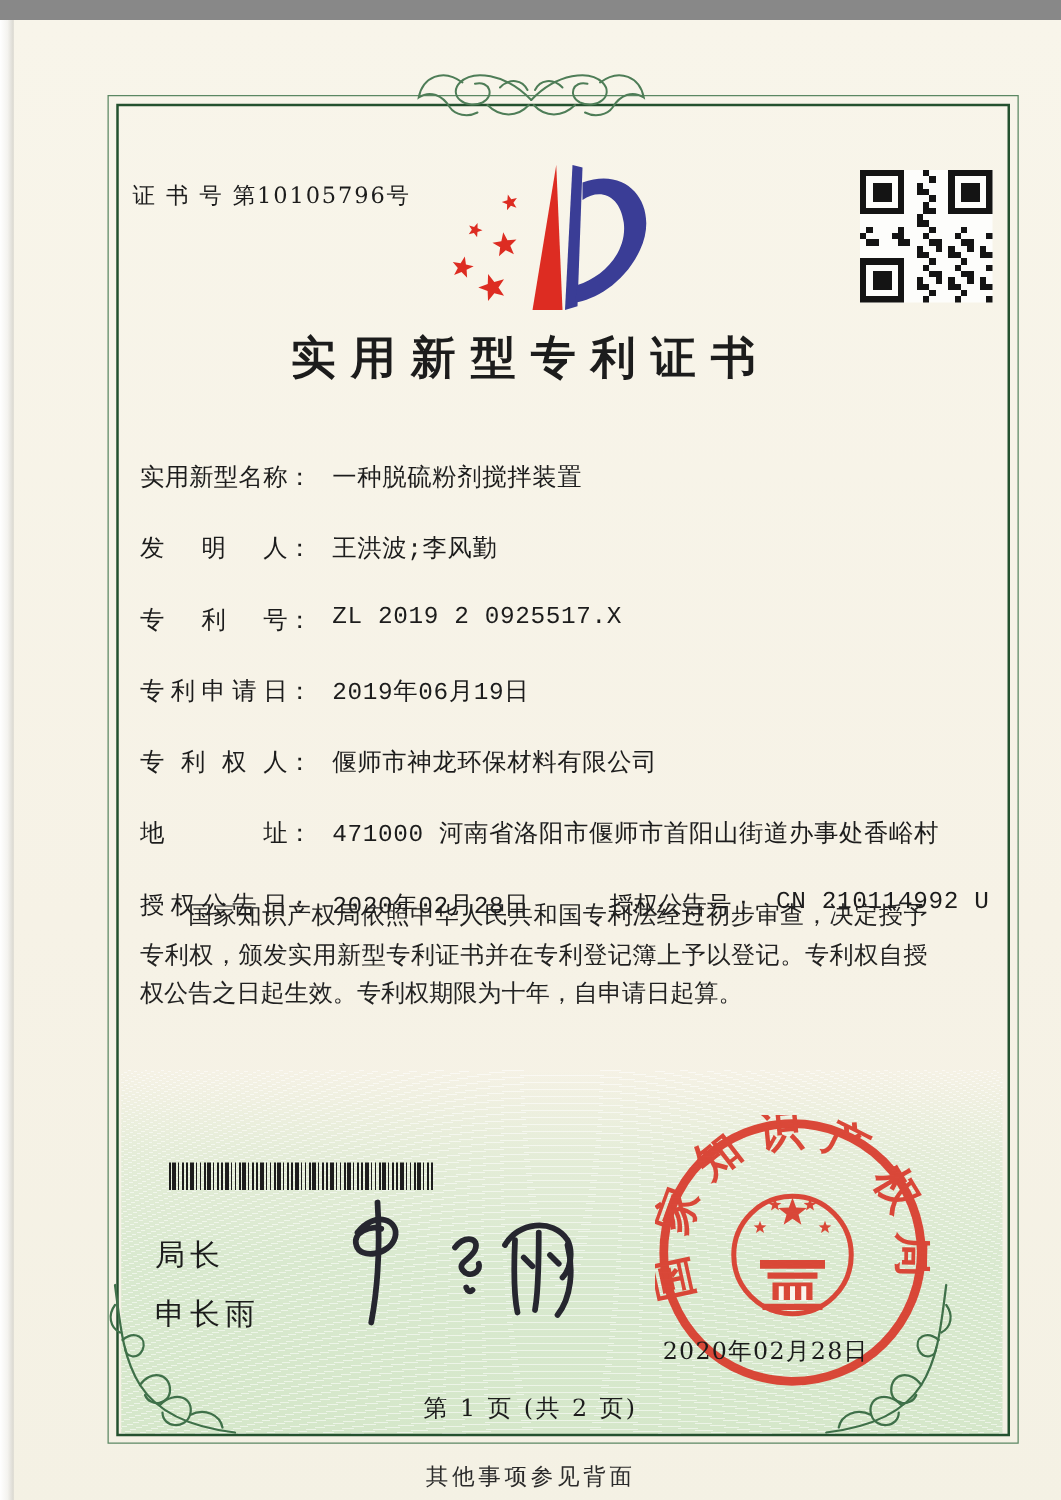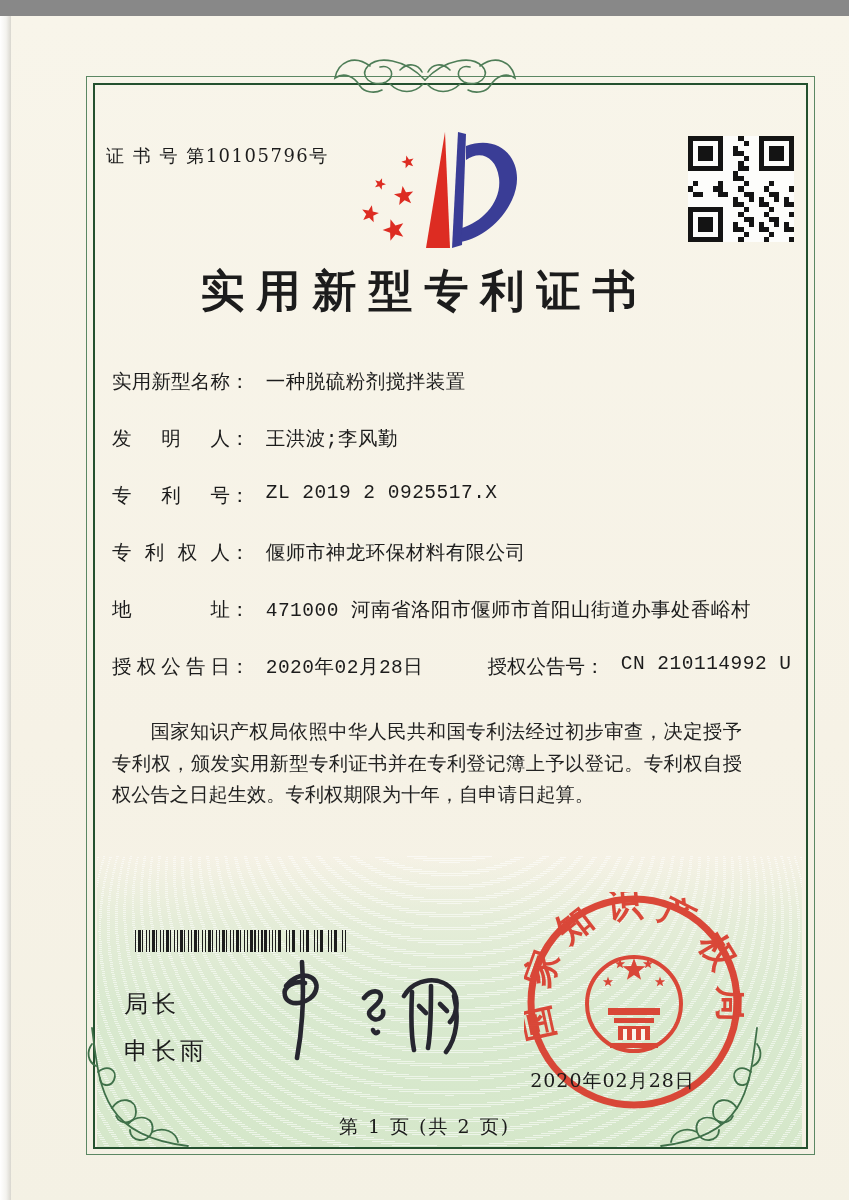--- a/index.html
+++ b/index.html
@@ -18,21 +18,21 @@
   
   .band{position:absolute;left:97px;top:840px;width:705px;height:292px;z-index:1;
     background:
       repeating-radial-gradient(120% 90% at 50% -70%,rgba(255,255,255,.55) 0 1px,rgba(255,255,255,0) 1px 6px),
       linear-gradient(180deg,rgba(216,233,206,0) 0%,rgba(216,233,206,.55) 22%,#d9e9cf 52%,#d5e7ca 100%);}
   
   .cert-no{position:absolute;left:106px;top:128px;font-size:18px;letter-spacing:1.5px;z-index:3;}
   .logo{position:absolute;left:352px;top:110px;z-index:3;}
   .qr{position:absolute;left:688px;top:120px;width:106px;height:106px;z-index:3;}
   .title{position:absolute;left:0;top:246px;width:100%;text-align:center;
-    font-size:44px;font-weight:600;letter-spacing:12px;z-index:3;}
+    font-size:36px;font-weight:600;letter-spacing:12px;z-index:3;}
   
   .fields{position:absolute;left:112px;top:352px;width:650px;z-index:3;font-size:19.5px;}
   .row{margin-bottom:30px;white-space:nowrap;}
   .flabel{display:inline-block;width:118px;text-align:justify;text-align-last:justify;vertical-align:top;}
   .colon{display:inline-block;vertical-align:top;}
   .fvalue{display:inline-block;margin-left:10px;letter-spacing:.5px;vertical-align:top;font-family:Liberation Mono, monospace;}
   .row-split .grant-no{margin-left:58px;}
   
   .paras{position:absolute;left:112px;top:700px;width:630px;z-index:3;
     font-size:19.3px;line-height:31.5px;text-align:justify;color:#222;}
@@ -215,20 +215,24 @@
     </div>
     <div class="row">
       <span class="flabel">发明人</span><span class="colon">：</span>
       <span class="fvalue">王洪波;李风勤</span>
     </div>
     <div class="row">
       <span class="flabel">专利号</span><span class="colon">：</span>
       <span class="fvalue">ZL 2019 2 0925517.X</span>
     </div>
     <div class="row">
+      <span class="flabel">专利申请日</span><span class="colon">：</span>
+      <span class="fvalue">2019年06月19日</span>
+    </div>
+    <div class="row">
       <span class="flabel">专利权人</span><span class="colon">：</span>
       <span class="fvalue">偃师市神龙环保材料有限公司</span>
     </div>
     <div class="row">
       <span class="flabel">地址</span><span class="colon">：</span>
       <span class="fvalue">471000 河南省洛阳市偃师市首阳山街道办事处香峪村</span>
     </div>
     <div class="row row-split">
       <span class="flabel">授权公告日</span><span class="colon">：</span>
       <span class="fvalue">2020年02月28日</span>
@@ -286,15 +290,16 @@
       <rect x="86" y="151" width="48" height="5"></rect>
       <rect x="99" y="137" width="4" height="11" fill="#fdf7f0"></rect>
       <rect x="108" y="137" width="4" height="11" fill="#fdf7f0"></rect>
       <rect x="117" y="137" width="4" height="11" fill="#fdf7f0"></rect>
     </g>
   </svg>
 
   <div class="seal-date">2020年02月28日</div>
 
   <div class="page-info">第 1 页 (共 2 页)</div>
+  <div class="back-note">其他事项参见背面</div>
 
   <div class="scan-edge"></div>
 </div>
 
 </body></html>

